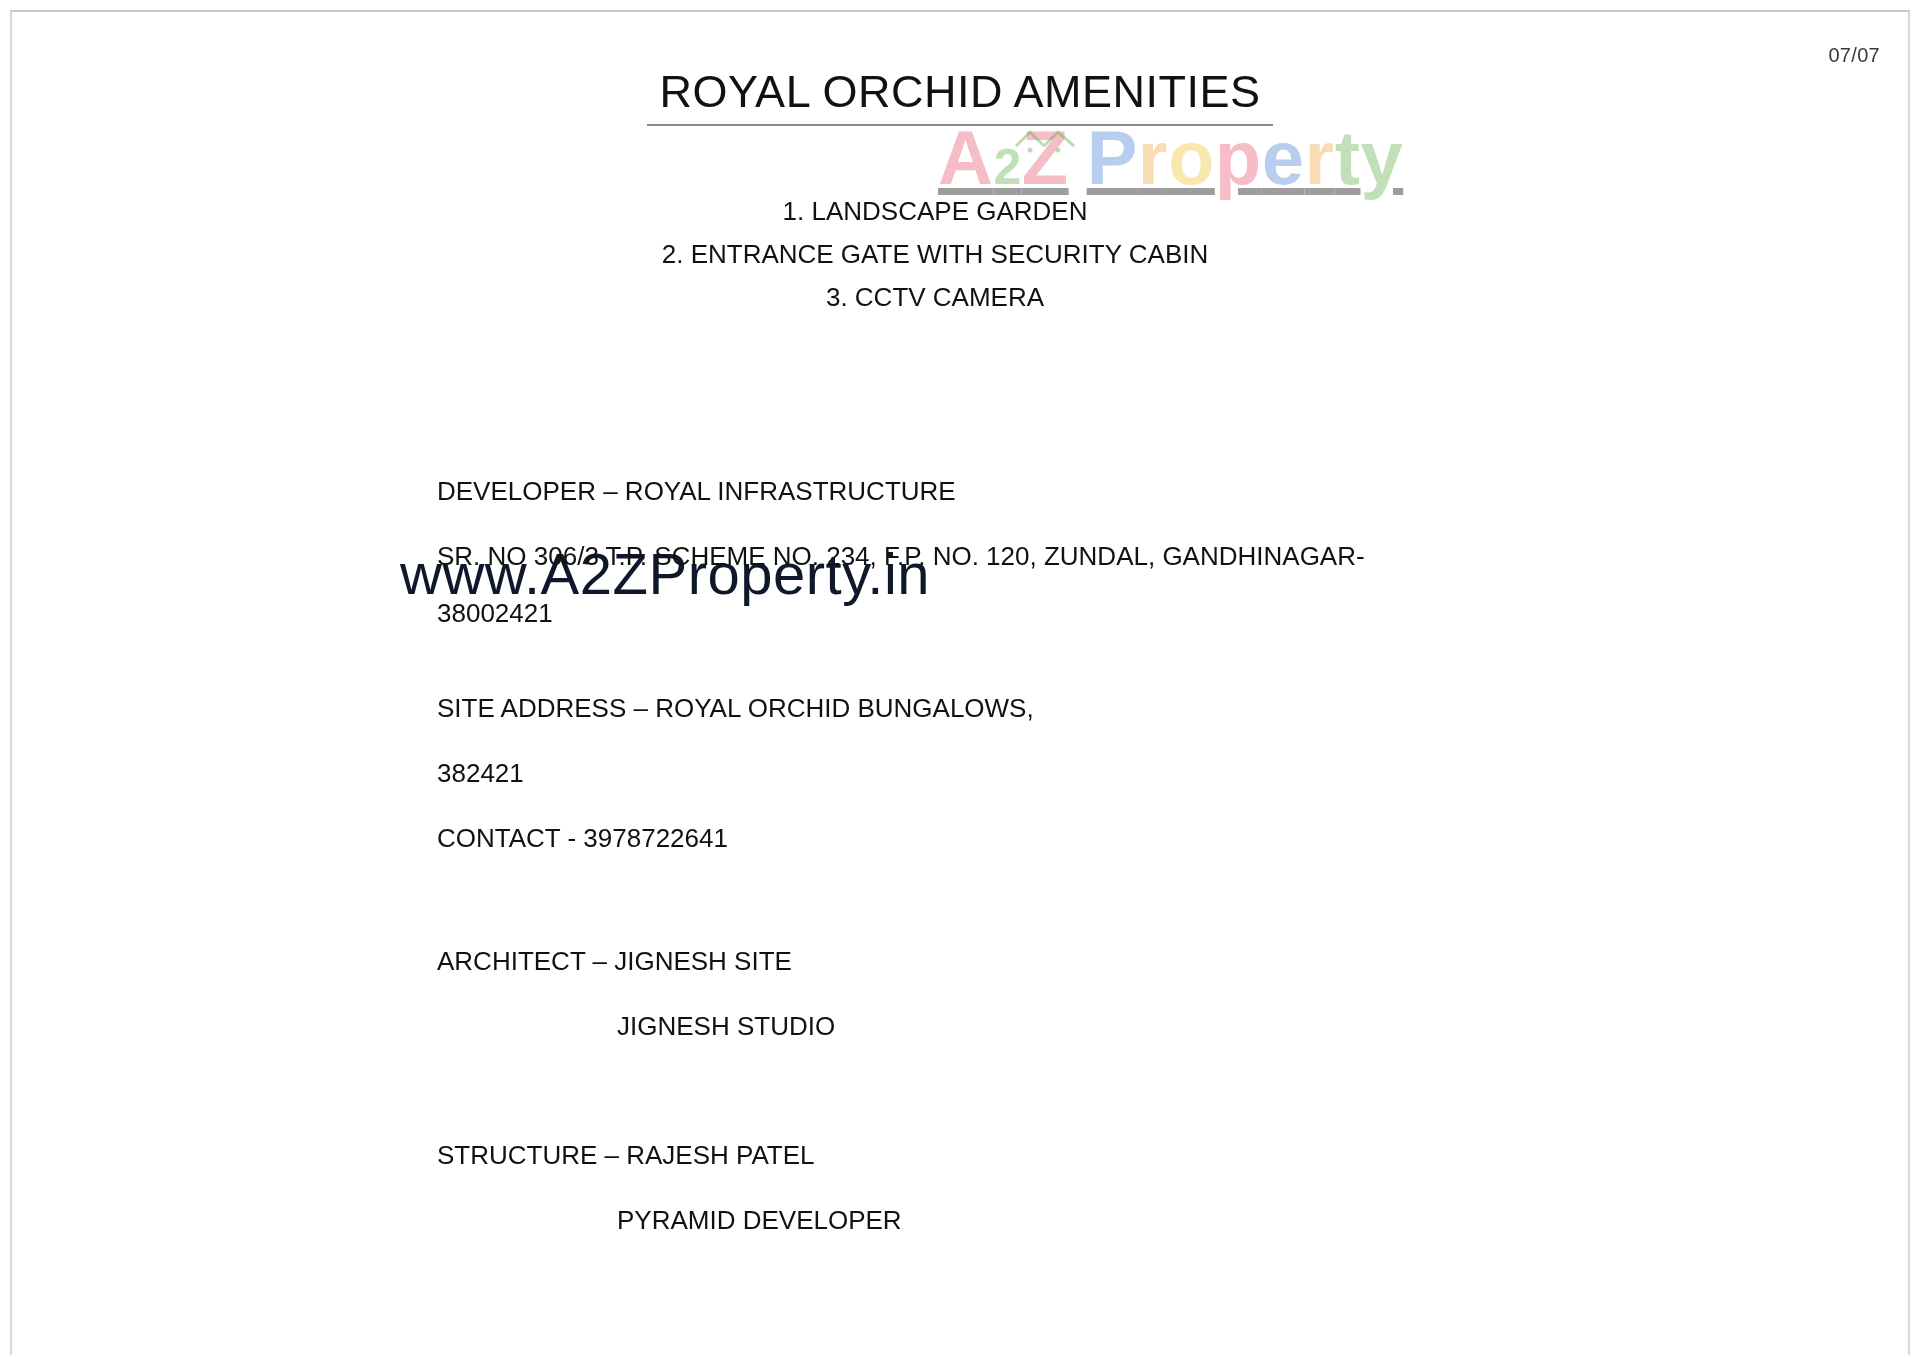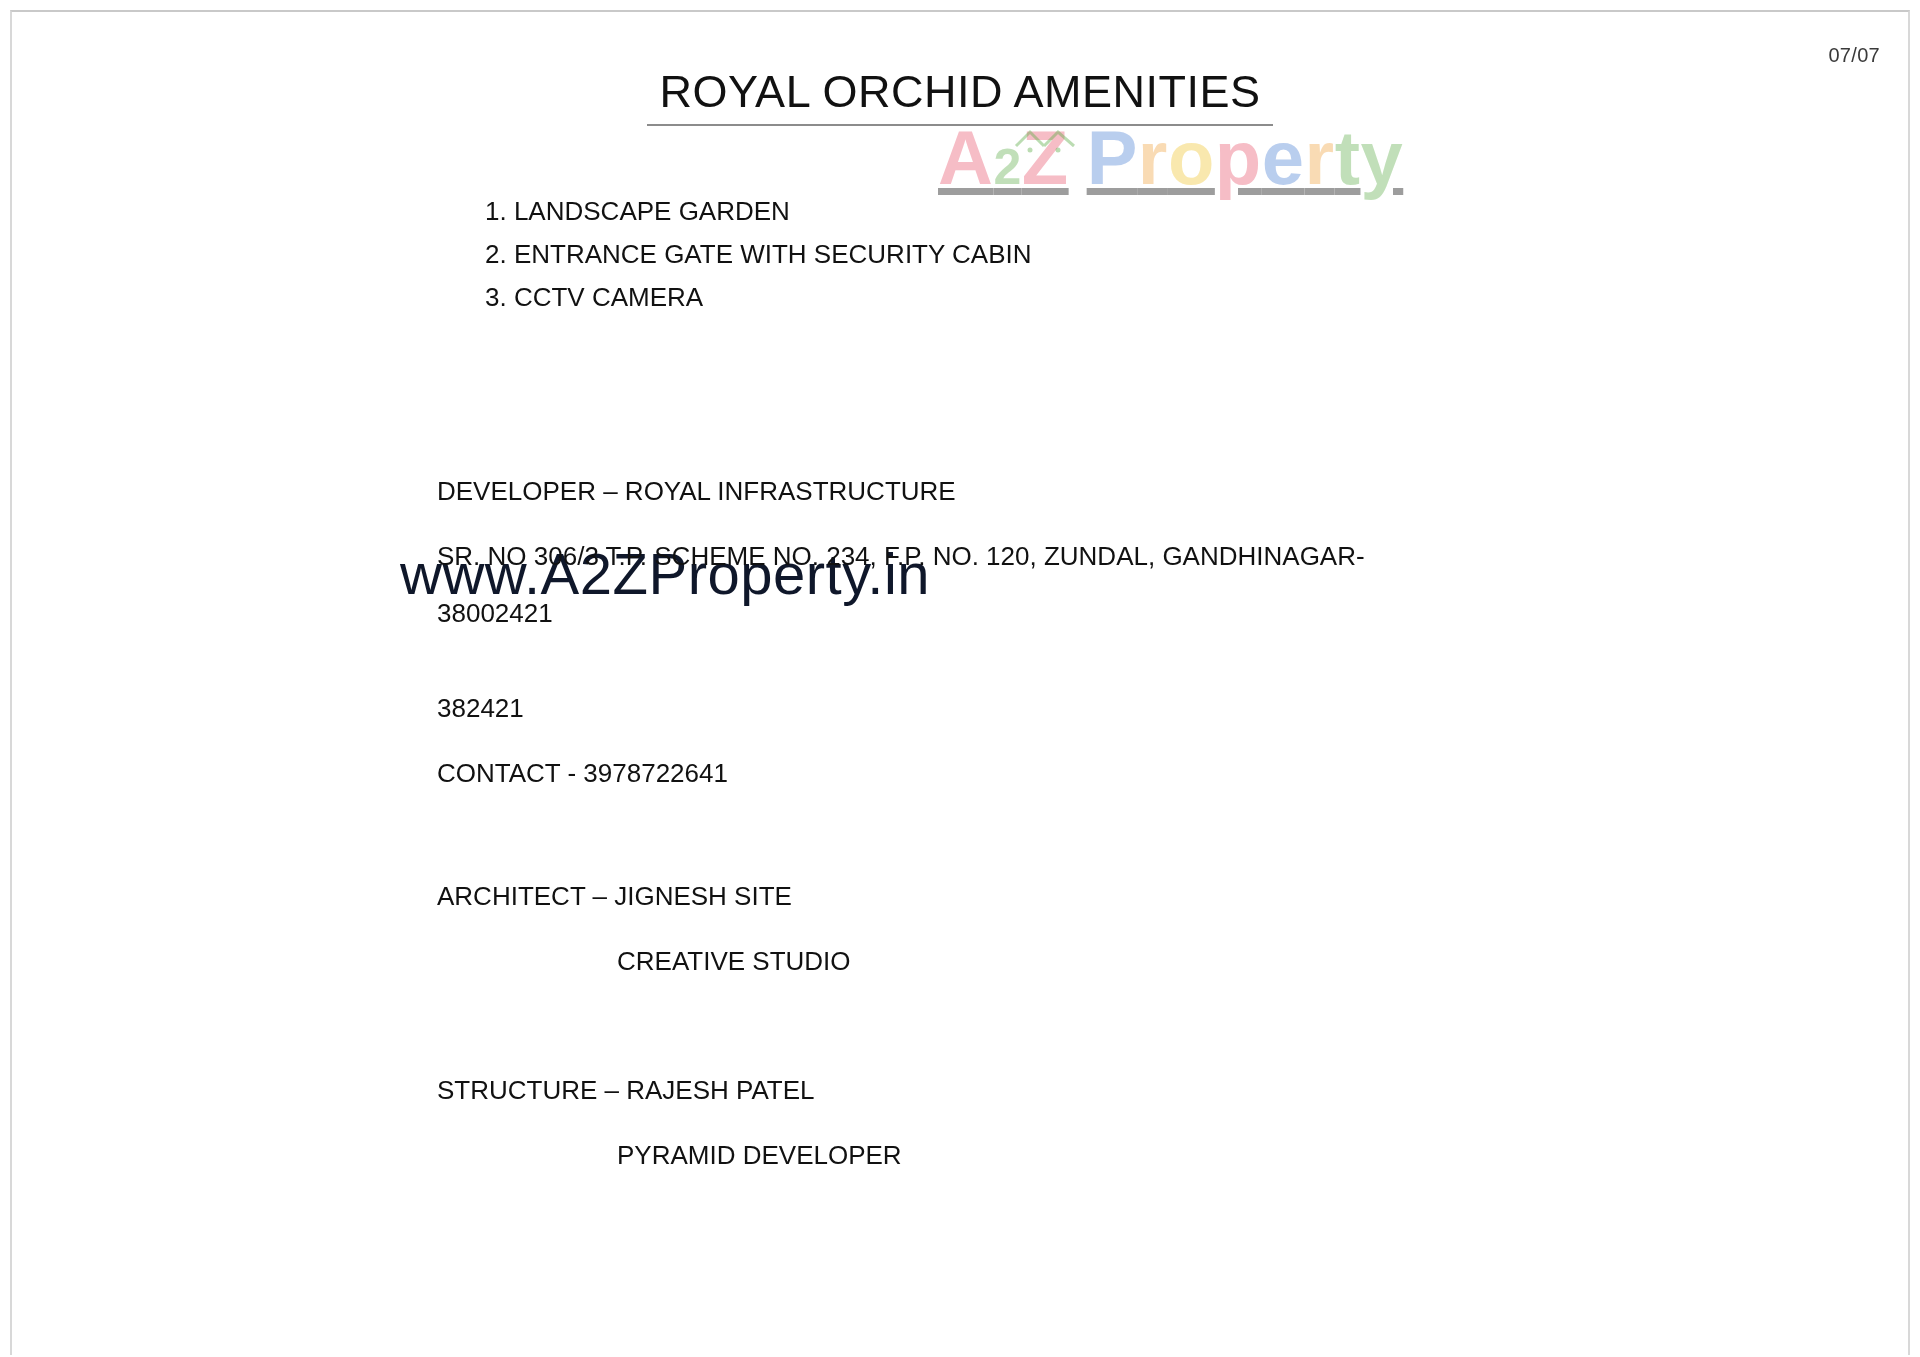--- a/index.html
+++ b/index.html
@@ -63,20 +63,21 @@
     padding: 0 12px 6px 12px;
     border-bottom: 2px solid #8c8c8c;
   }
 
   
   .amenities {
     position: absolute;
     left: 485px;
     top: 190px;
     width: 900px;
+    text-align: center;
   }
   .amenity-line {
     font-size: 26px;
     line-height: 43px;
     color: #111111;
     white-space: nowrap;
   }
 
   
   .body-block {
@@ -185,29 +186,30 @@
 
   <div class="body-block">
 
     <div class="para">DEVELOPER – ROYAL INFRASTRUCTURE</div>
 
     <div class="para wrapline">SR. NO 306/3 T.P. SCHEME NO. 234, F.P. NO. 120, ZUNDAL, GANDHINAGAR-</div>
     <div class="para">38002421</div>
 
     <div class="spacer-sm"></div>
 
+    <div class="para">SITE ADDRESS – ROYAL ORCHID BUNGALOWS,</div>
 
     <div class="para">382421</div>
 
     <div class="para">CONTACT - 3978722641</div>
 
     <div class="spacer-md"></div>
 
     <div class="para">ARCHITECT – JIGNESH SITE</div>
-    <div class="para indent">CREATIVE STUDIO</div>
+    <div class="para indent">JIGNESH STUDIO</div>
 
     <div class="spacer-lg"></div>
 
     <div class="para">STRUCTURE – RAJESH PATEL</div>
     <div class="para indent">PYRAMID DEVELOPER</div>
 
   </div>
 
 </div>
 

